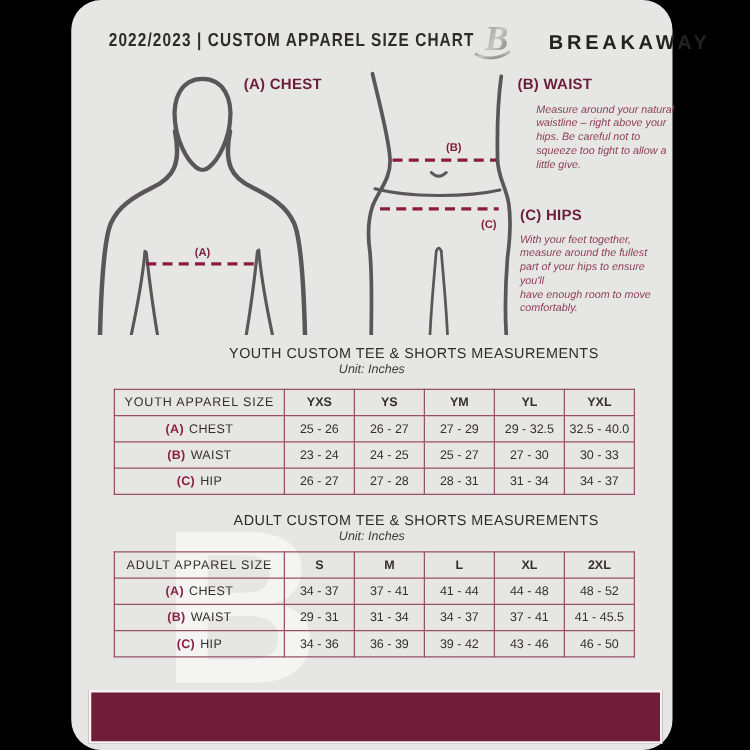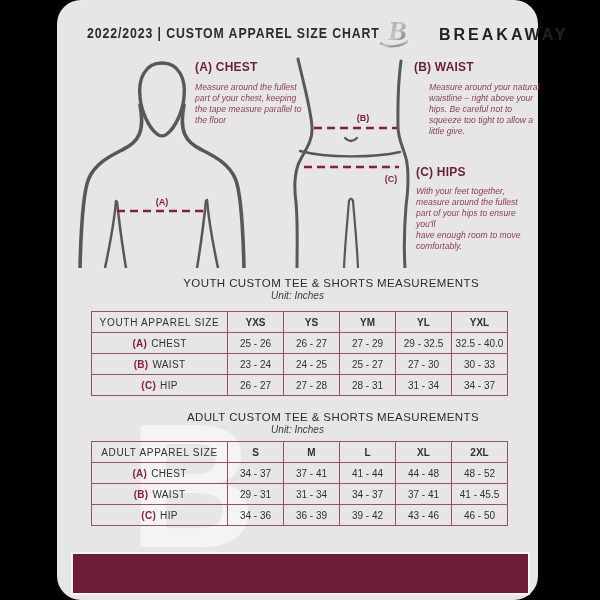--- a/index.html
+++ b/index.html
@@ -122,21 +122,20 @@
       <path stroke-width="2.2" d="M74,146 C76,170 78,190 79,213"></path>
       <path stroke-width="2.2" d="M70,146 Q72,141 74,146"></path>
     </g>
     <path d="M35,73 H118" stroke="#8a1c3c" stroke-width="2.6" stroke-dasharray="8 5" fill="none"></path>
     <text x="84" y="66" text-anchor="middle" font-size="9" font-weight="bold" fill="#7c1c3a">(B)</text>
     <path d="M25,112 H120" stroke="#8a1c3c" stroke-width="2.6" stroke-dasharray="8 5" fill="none"></path>
     <text x="112" y="127" text-anchor="middle" font-size="9" font-weight="bold" fill="#7c1c3a">(C)</text>
   </svg>
 
   <div class="abs guide-heading" style="left:138px;top:60px;">(A) CHEST</div>
-  <div class="abs guide-body" style="left:138px;top:82px;width:112px;">Measure around the fullest part of your chest, keeping the tape measure parallel to the floor</div>
 
   <div class="abs guide-heading" style="left:357px;top:60px;">(B) WAIST</div>
   <div class="abs guide-body" style="left:372px;top:82px;width:112px;">Measure around your natural waistline – right above your hips. Be careful not to squeeze too tight to allow a little give.</div>
 
   <div class="abs guide-heading" style="left:359px;top:165px;">(C) HIPS</div>
   <div class="abs guide-body" style="left:359px;top:186px;width:118px;">With your feet together, measure around the fullest part of your hips to ensure you'll
 have enough room to move comfortably.</div>
 
   <div class="abs watermark">B</div>
 

